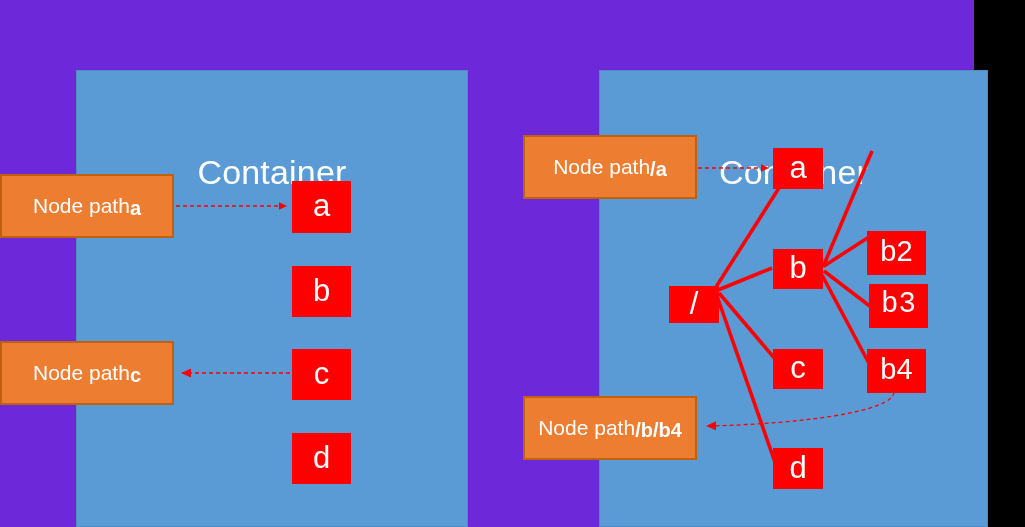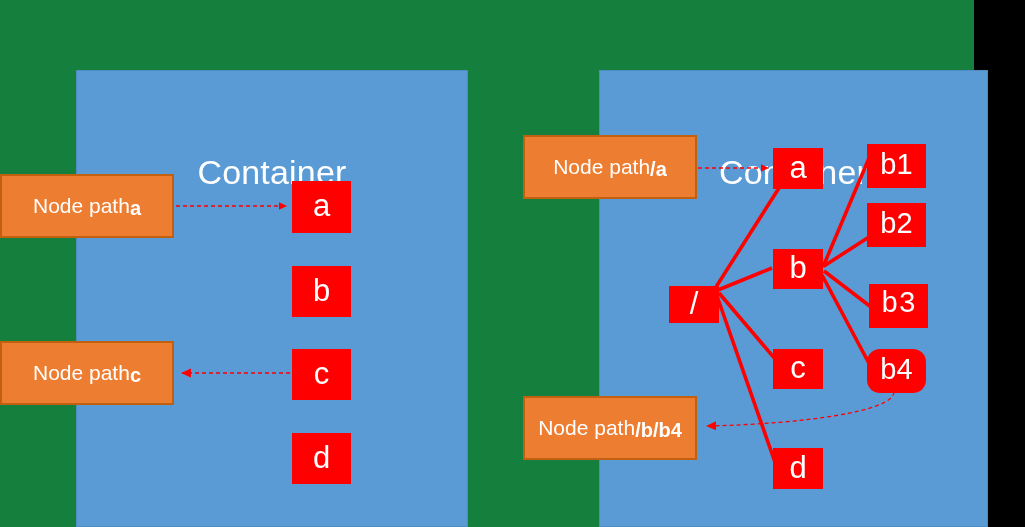--- a/index.html
+++ b/index.html
@@ -1,18 +1,18 @@
 <!DOCTYPE html>
 <html><head>
 <meta charset="utf-8">
 <style>
   html,body{margin:0;padding:0;background:#000;}
   body{width:1025px;height:527px;overflow:hidden;
        font-family:"Liberation Sans", sans-serif;}
-  #stage{position:relative;width:974px;height:527px;background:#15803d;}
+  #stage{position:relative;width:974px;height:527px;background:#6d28d9;}
 
   .container-panel{
     position:absolute;
     background:#5B9BD5;
     border:1px solid #4E8CC4;
     box-sizing:border-box;
   }
   .panel-title{
     position:absolute;
     left:0; right:0;
@@ -103,30 +103,27 @@
     </div>
     <div class="node-box" style="left:173px; top:178px; width:50px; height:40px;">
       <span>b</span>
     </div>
     <div class="node-box" style="left:173px; top:278px; width:50px; height:40px;">
       <span>c</span>
     </div>
     <div class="node-box" style="left:173px; top:377px; width:50px; height:41px;">
       <span>d</span>
     </div>
-    <div class="node-box small" style="left:267px; top:73px; width:59px; height:44px;">
-      <span>b1</span>
-    </div>
-    <div class="node-box small" style="left:267px; top:132px; width:59px; height:44px;">
+    <div class="node-box small" style="left:267px; top:160px; width:59px; height:44px;">
       <span>b2</span>
     </div>
     <div class="node-box small" style="left:269px; top:213px; width:59px; height:44px;font-family:Liberation Mono, monospace;">
       <span>b3</span>
     </div>
-    <div class="node-box small" style="left:267px; top:278px; width:59px; height:44px;border-radius:13px;">
+    <div class="node-box small" style="left:267px; top:278px; width:59px; height:44px;">
       <span>b4</span>
     </div>
   </div>
 
   <div class="callout" style="left:523px; top:135px; width:174px; height:64px;">
     <span class="l1">Node path</span>
     <span class="l2">/a</span>
   </div>
   <div class="callout" style="left:523px; top:396px; width:174px; height:64px;">
     <span class="l1">Node path</span>

